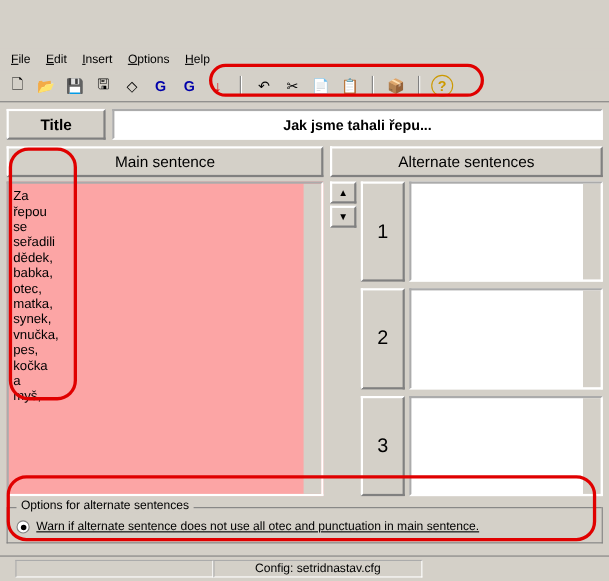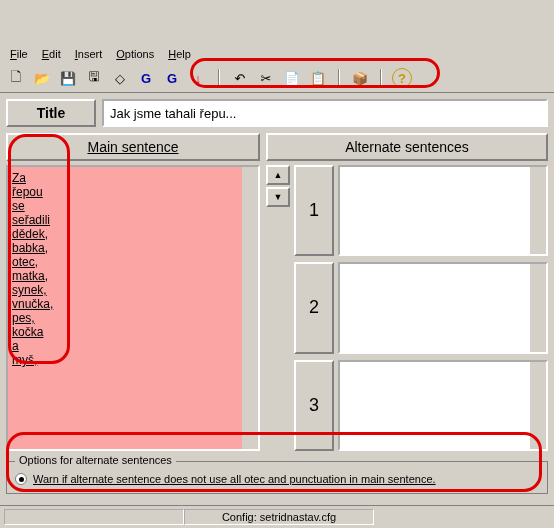--- a/index.html
+++ b/index.html
@@ -60,30 +60,30 @@
   border: 2px solid;
   border-color: #fff #808080 #808080 #fff;
   background: #d4d0c8;
 }
 .title-input {
   flex: 1;
   border: 2px inset #fff;
   background: #fff;
   padding: 3px 6px;
   font-size: 13px;
-  font-weight: normal;
-  text-align: left;
+  font-weight: bold;
+  text-align: center;
   font-family: inherit;
   position: relative;
 }
 .columns {
   display: flex;
   gap: 6px;
 }
-.col-left { width: 254px; text-decoration: underline; }
+.col-left { width: 288px; }
 .col-right { flex: 1; }
 .col-header {
   text-align: center;
   font-size: 14px;
   padding: 4px;
   border: 2px solid;
   border-color: #fff #808080 #808080 #fff;
   background: #d4d0c8;
   margin-bottom: 4px;
 }
@@ -199,21 +199,21 @@
 .radio.checked::after {
   content: "";
   width: 5px; height: 5px;
   background: #000;
   border-radius: 50%;
 }
 .statusbar {
   position: absolute;
   bottom: 0; left: 0; right: 0;
   border-top: 1px solid #808080;
-  padding: 3px 4px;
+  padding: 3px 14px;
   font-size: 11px;
   display: flex;
 }
 .statusbar .cell {
   border: 1px inset #fff;
   padding: 1px 6px;
 }
 .statusbar .cell.left { width: 180px; }
 .statusbar .cell.mid { width: 190px; text-align: center; }
 

